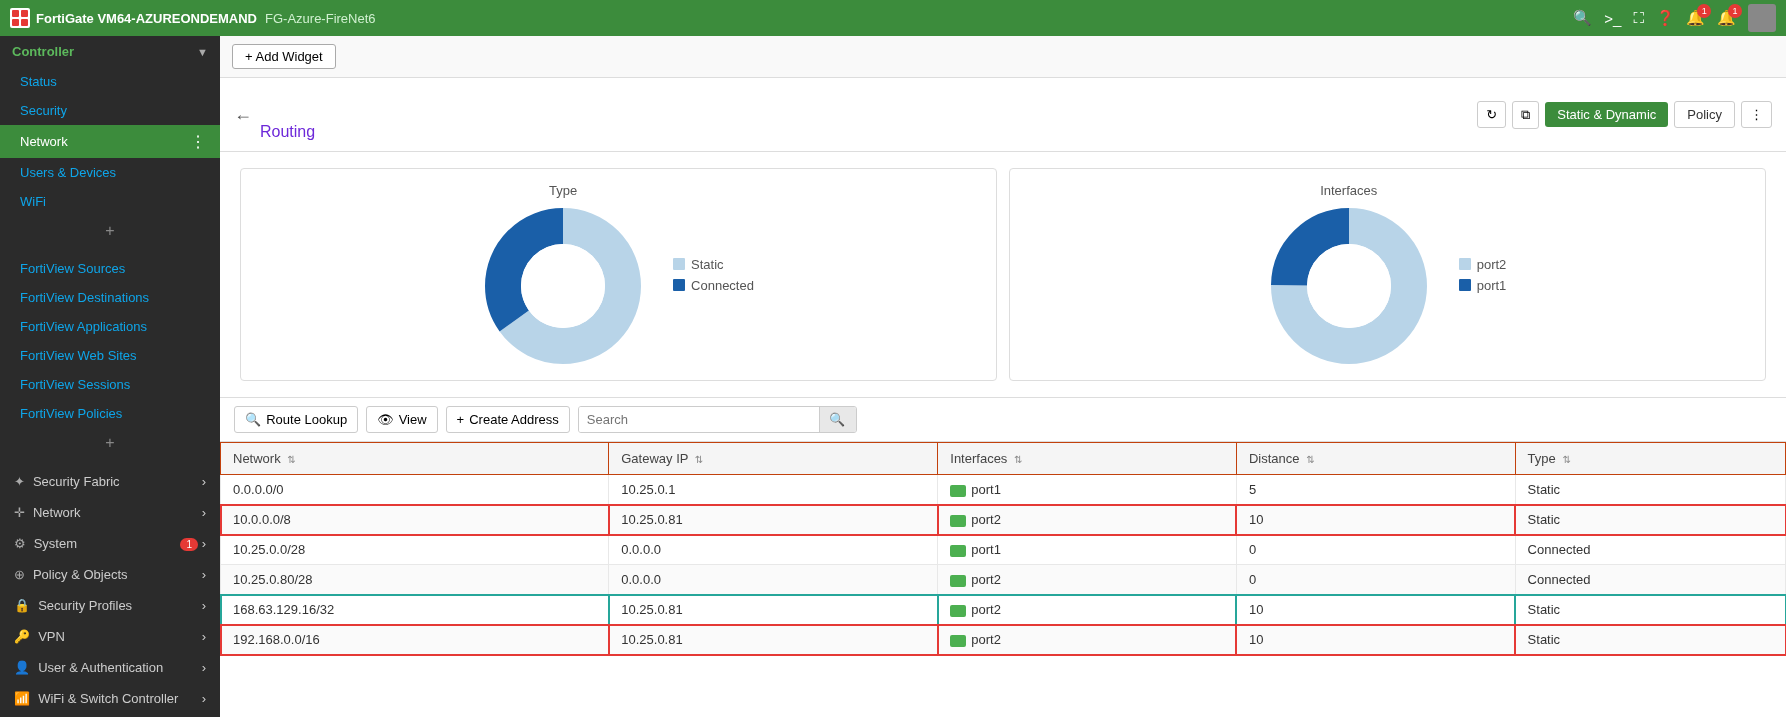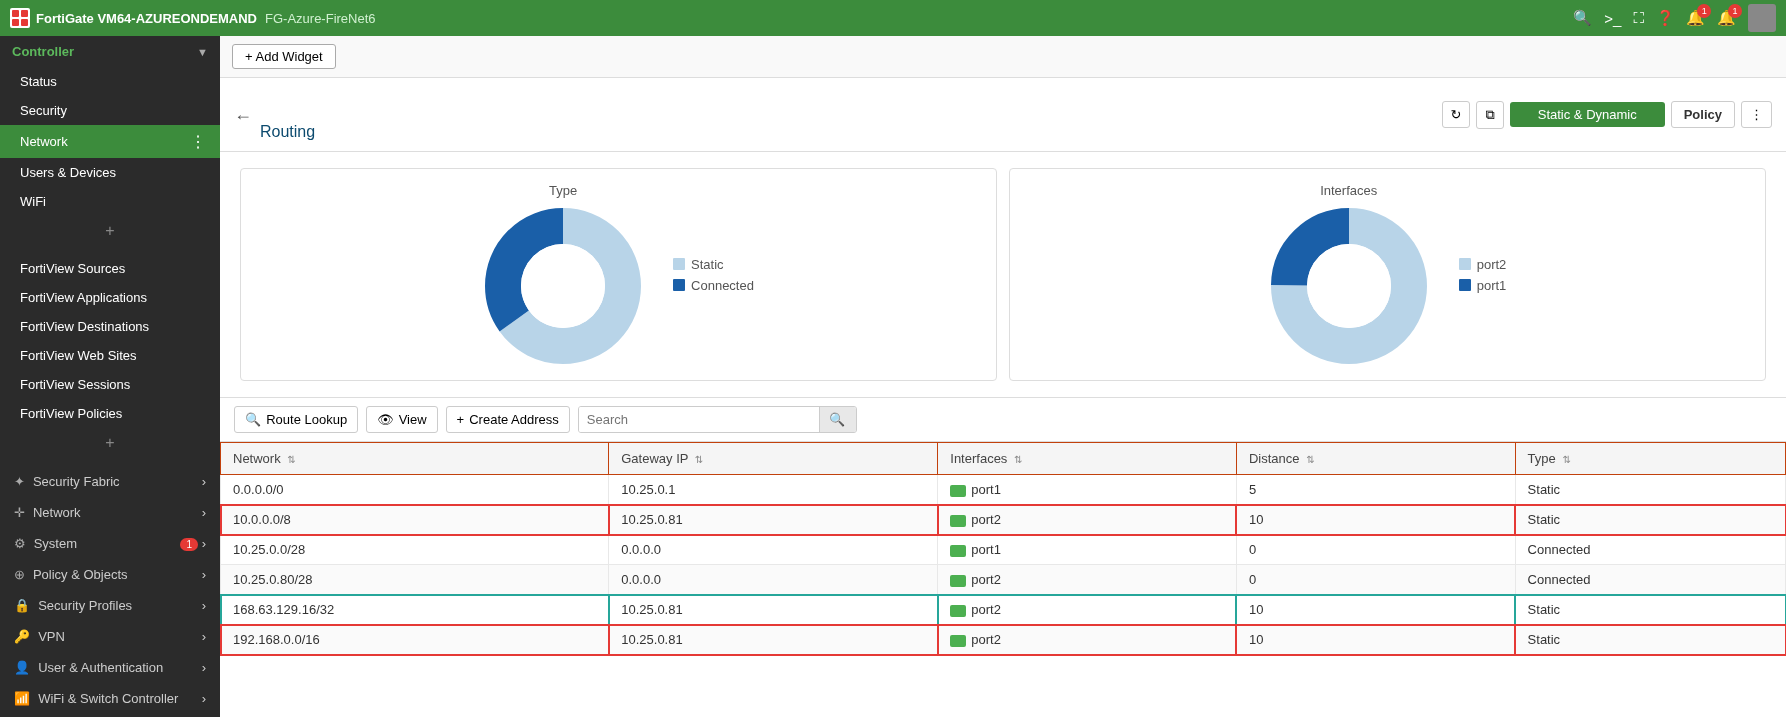--- a/index.html
+++ b/index.html
@@ -48,21 +48,21 @@
       padding: 8px 12px;
       color: #5cb85c;
       font-weight: bold;
       font-size: 13px;
       cursor: pointer;
     }
     .sidebar-section-header .chevron { font-size: 11px; color: #aaa; }
     .sidebar-item {
       display: flex; align-items: center; justify-content: space-between;
       padding: 7px 14px 7px 20px;
-      color: #ffffff;
+      color: #0ea5e9;
       cursor: pointer;
       font-size: 13px;
     }
     .sidebar-item.active { background: #3c8c3c; color: white; }
     .sidebar-divider { height: 1px; background: #444; margin: 4px 0; }
     .sidebar-add { display: flex; align-items: center; justify-content: center; padding: 6px; color: #888; cursor: pointer; font-size: 16px; }
     .sidebar-nav-item {
       display: flex; align-items: center; justify-content: space-between;
       padding: 8px 14px;
       color: #ccc;
@@ -112,24 +112,24 @@
     
     .routing-header {
       display: flex; align-items: center; justify-content: space-between;
       padding: 10px 14px;
       border-bottom: 1px solid #ddd;
       background: white;
     }
     .routing-header-left { display: flex; align-items: center; gap: 8px; font-size: 16px; color: #333; }
     .routing-header-right { display: flex; align-items: center; gap: 6px; }
     .btn-static-dynamic {
-      background: #3c8c3c; color: white; border: none; padding: 5px 28px; cursor: pointer; border-radius: 3px; font-size: 13px;
+      background: #3c8c3c; color: white; border: none; padding: 5px 12px; cursor: pointer; border-radius: 3px; font-size: 13px;
     }
     .btn-policy {
-      background: white; color: #333; border: 1px solid #ccc; padding: 5px 12px; cursor: pointer; border-radius: 3px; font-size: 13px; font-weight: bold;
+      background: white; color: #333; border: 1px solid #ccc; padding: 5px 12px; cursor: pointer; border-radius: 3px; font-size: 13px;
     }
     .btn-icon { background: white; border: 1px solid #ccc; padding: 5px 8px; cursor: pointer; border-radius: 3px; font-size: 13px; }
 
     
     .charts-area {
       display: flex;
       gap: 0;
       padding: 16px 14px;
       background: white;
       border-bottom: 1px solid #ddd;
@@ -242,24 +242,24 @@
       <span>WiFi</span>
     </div>
 
     <div class="sidebar-add">+</div>
     <div class="sidebar-divider"></div>
 
     <div class="sidebar-item">
       <span>FortiView Sources</span>
     </div>
     <div class="sidebar-item">
+      <span>FortiView Destinations</span>
+    </div>
+    <div class="sidebar-item">
       <span>FortiView Applications</span>
-    </div>
-    <div class="sidebar-item">
-      <span>FortiView Destinations</span>
     </div>
     <div class="sidebar-item">
       <span>FortiView Web Sites</span>
     </div>
     <div class="sidebar-item">
       <span>FortiView Sessions</span>
     </div>
     <div class="sidebar-item">
       <span>FortiView Policies</span>
     </div>
@@ -336,21 +336,21 @@
 
     <div class="content-toolbar">
       <button class="btn-add-widget">+ Add Widget</button>
     </div>
 
     <div class="content-area">
 
       <div class="routing-header">
         <div class="routing-header-left">
           <span class="back-arrow">←</span>
-          <span style="font-size:16px;color:#0c4a6e;margin-top:35px;">Routing</span>
+          <span style="font-size:16px;color:#6d28d9;margin-top:35px;">Routing</span>
         </div>
         <div class="routing-header-right">
           <button class="btn-icon">↻</button>
           <button class="btn-icon">⧉</button>
           <button class="btn-static-dynamic">Static &amp; Dynamic</button>
           <button class="btn-policy">Policy</button>
           <button class="btn-icon">⋮</button>
         </div>
       </div>
 

